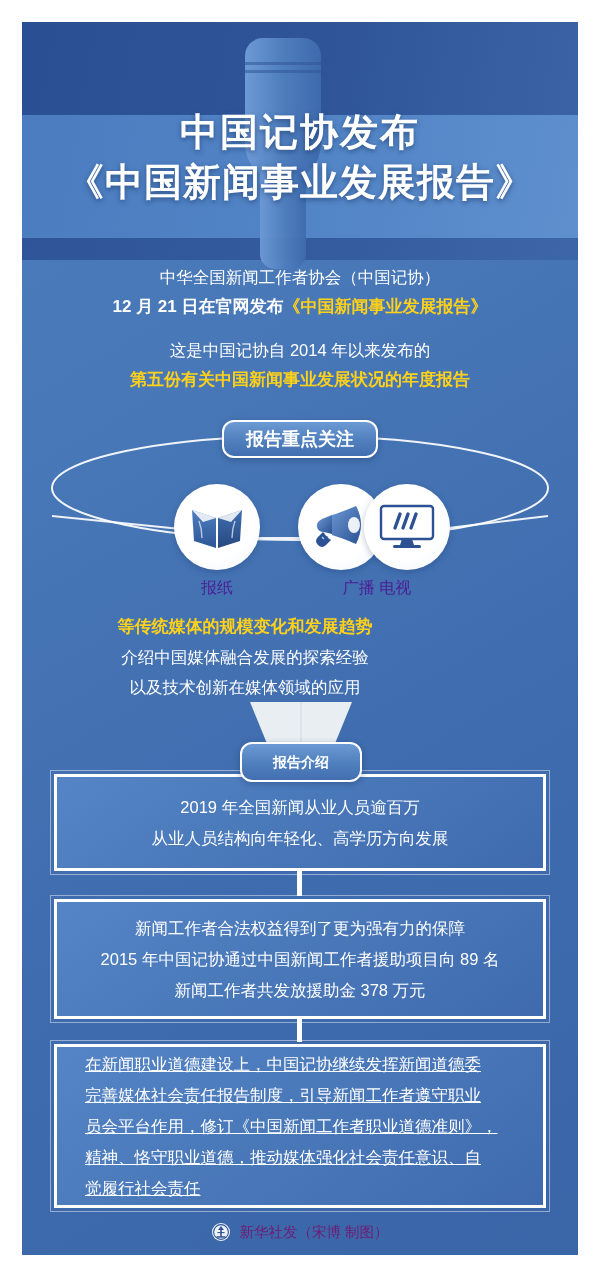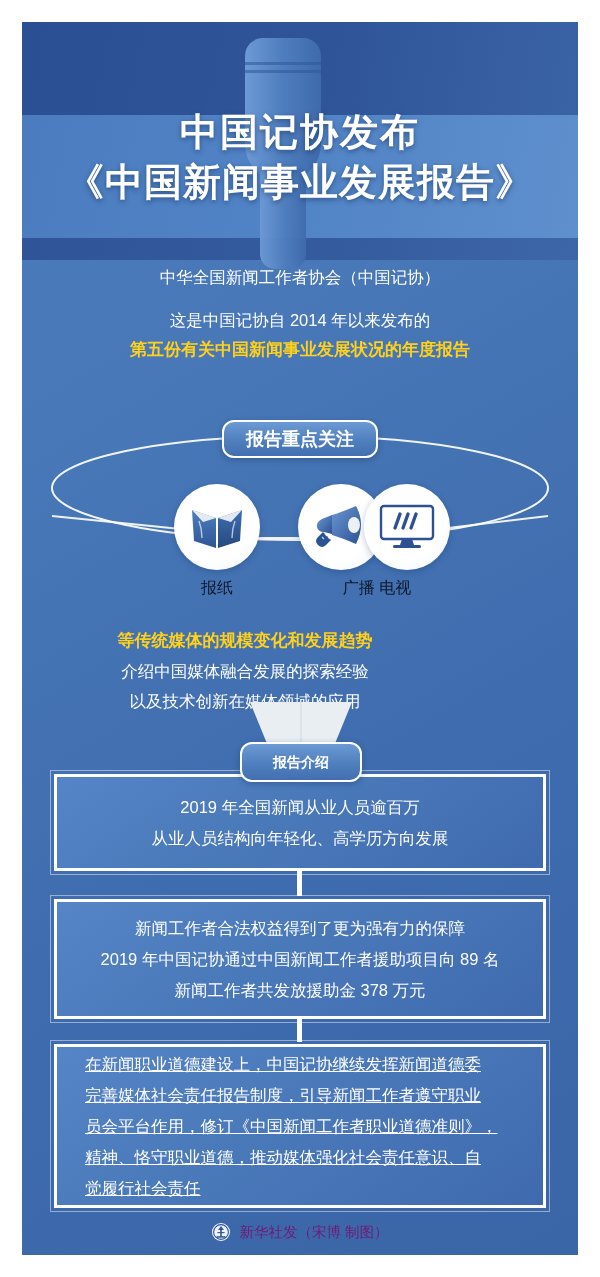--- a/index.html
+++ b/index.html
@@ -73,25 +73,25 @@
   }
   #pill-focus{ left:200px; top:2px; width:156px; height:38px; line-height:34px; font-size:18px; z-index:8;}
   .icon-circle{
     position:absolute; border-radius:50%;
     background:radial-gradient(circle at 38% 32%,#ffffff 0%,#ffffff 62%,#eef3fa 100%);
     box-shadow:0 2px 7px rgba(18,44,88,.28);
     display:flex; align-items:center; justify-content:center;
     z-index:7;
   }
   .icon-label{
-    position:absolute; color:#0f172a; font-size:16px; text-align:center; z-index:7;
+    position:absolute; color:#4c1d95; font-size:16px; text-align:center; z-index:7;
   }
   
   .focus-text{
-    position:absolute; left:22px; top:612px; width:446px; text-align:center; z-index:5;margin-top:14px;
+    position:absolute; left:22px; top:612px; width:446px; text-align:center; z-index:5;
   }
   .focus-text .ln{ color:#ffffff; font-size:16.5px; line-height:30px; }
   .focus-text .hl{ color:#ffd11a; font-weight:bold; font-size:17px; }
   
   #ribbon{ position:absolute; left:250px; top:702px; z-index:5; }
   #pill-report{ position:absolute; left:240px; top:742px; width:122px; height:40px;
                 line-height:36px; font-size:14px; z-index:9; }
   .card{
     position:absolute; left:50px; width:500px;
     border:1px solid rgba(255,255,255,.45);
@@ -154,20 +154,21 @@
 
   <div class="band-low"></div>
 
   <div class="title-wrap">
     <div class="title-l1">中国记协发布</div>
     <div class="title-l2">《中国新闻事业发展报告》</div>
   </div>
 
   <div class="intro">
     <div class="ln">中华全国新闻工作者协会（中国记协）</div>
+    <div class="ln b"><span>12 月 21 日在官网发布</span><span class="hl">《中国新闻事业发展报告》</span></div>
     <span class="sp"></span>
     <div class="ln">这是中国记协自 2014 年以来发布的</div>
     <div class="ln b hl">第五份有关中国新闻事业发展状况的年度报告</div>
   </div>
 
   <div class="focus">
 
     <svg width="556" height="212" viewBox="0 0 556 212" style="position:absolute;left:0;top:0;z-index:3;">
       <ellipse cx="278" cy="70" rx="248" ry="52" fill="none" stroke="#ffffff" stroke-width="2" opacity=".92"></ellipse>
       <line x1="30" y1="98" x2="228" y2="118" stroke="#ffffff" stroke-width="2" opacity=".9"></line>
@@ -248,21 +249,21 @@
       </div>
     </div>
   </div>
 
   <div class="vline" style="left:297px;top:868px;height:28px;"></div>
 
   <div class="card" style="top:895px;height:128px;">
     <div class="card-inner">
       <div class="card-pad">
         <div class="ln">新闻工作者合法权益得到了更为强有力的保障</div>
-        <div class="ln">2019 年中国记协通过中国新闻工作者援助项目向 89 名</div>
+        <div class="ln">2015 年中国记协通过中国新闻工作者援助项目向 89 名</div>
         <div class="ln">新闻工作者共发放援助金 378 万元</div>
       </div>
     </div>
   </div>
 
   <div class="vline" style="left:297px;top:1016px;height:26px;"></div>
 
   <div class="card left" style="top:1040px;height:172px;">
     <div class="card-inner">
       <div class="card-pad left">

